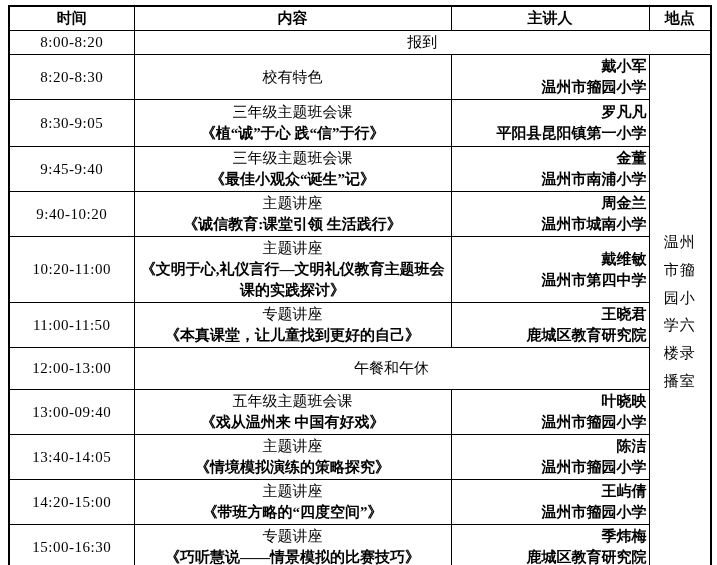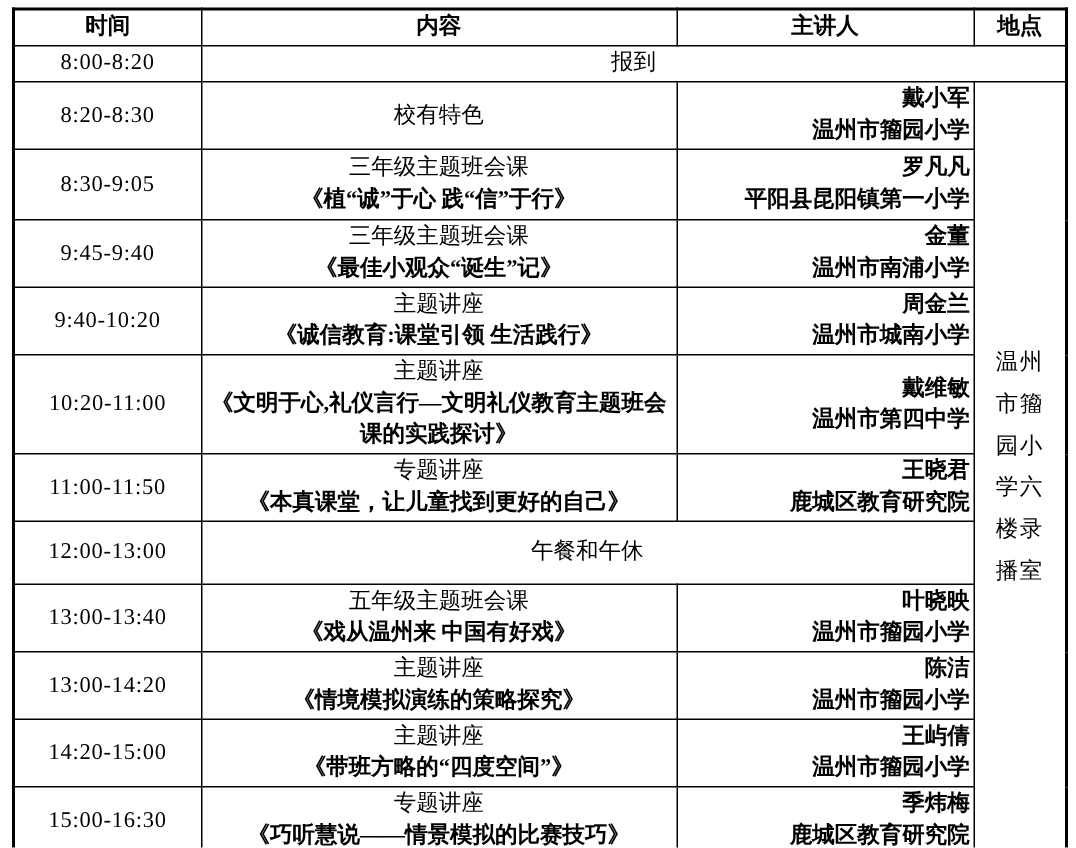--- a/index.html
+++ b/index.html
@@ -155,32 +155,32 @@
           <td>
             <div class="speaker-name">王晓君</div>
             <div class="speaker-org">鹿城区教育研究院</div>
           </td>
         </tr>
         <tr style="height: 42px;">
           <td class="time-cell">12:00-13:00</td>
           <td class="merged-cell" colspan="2">午餐和午休</td>
         </tr>
         <tr style="height: 44px;">
-          <td class="time-cell">13:00-13:40</td>
+          <td class="time-cell">13:00-09:40</td>
           <td>
             <div class="content-line1">五年级主题班会课</div>
             <div class="content-title">《戏从温州来 中国有好戏》</div>
           </td>
           <td>
             <div class="speaker-name">叶晓映</div>
             <div class="speaker-org">温州市籀园小学</div>
           </td>
         </tr>
         <tr style="height: 44px;">
-          <td class="time-cell">13:00-14:20</td>
+          <td class="time-cell">13:40-14:05</td>
           <td>
             <div class="content-line1">主题讲座</div>
             <div class="content-title">《情境模拟演练的策略探究》</div>
           </td>
           <td>
             <div class="speaker-name">陈洁</div>
             <div class="speaker-org">温州市籀园小学</div>
           </td>
         </tr>
         <tr style="height: 45px;">

